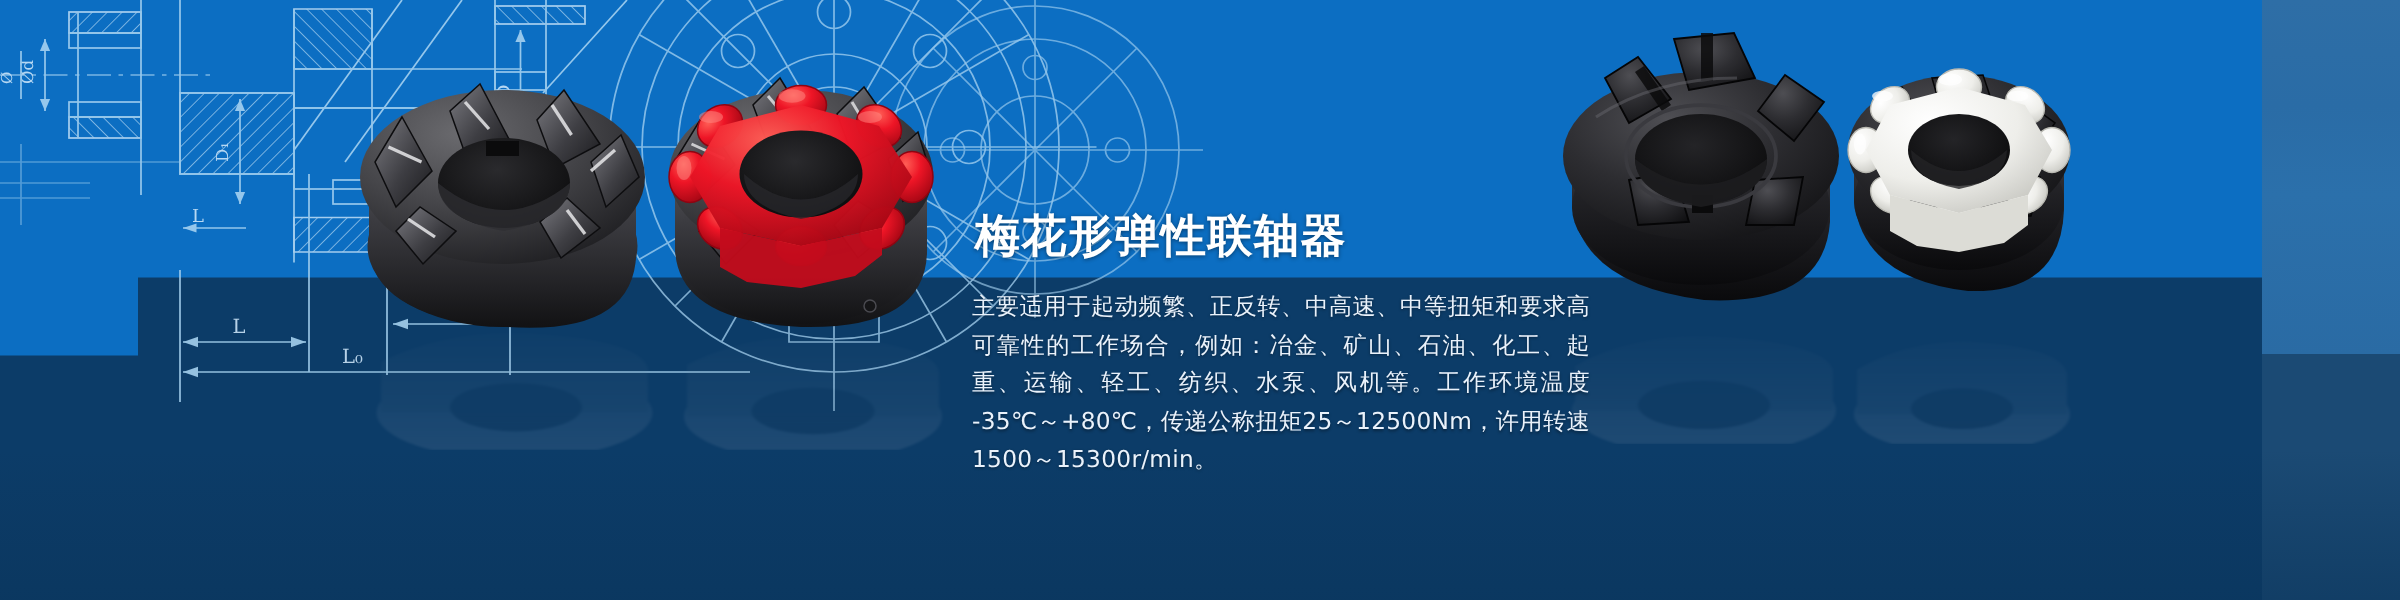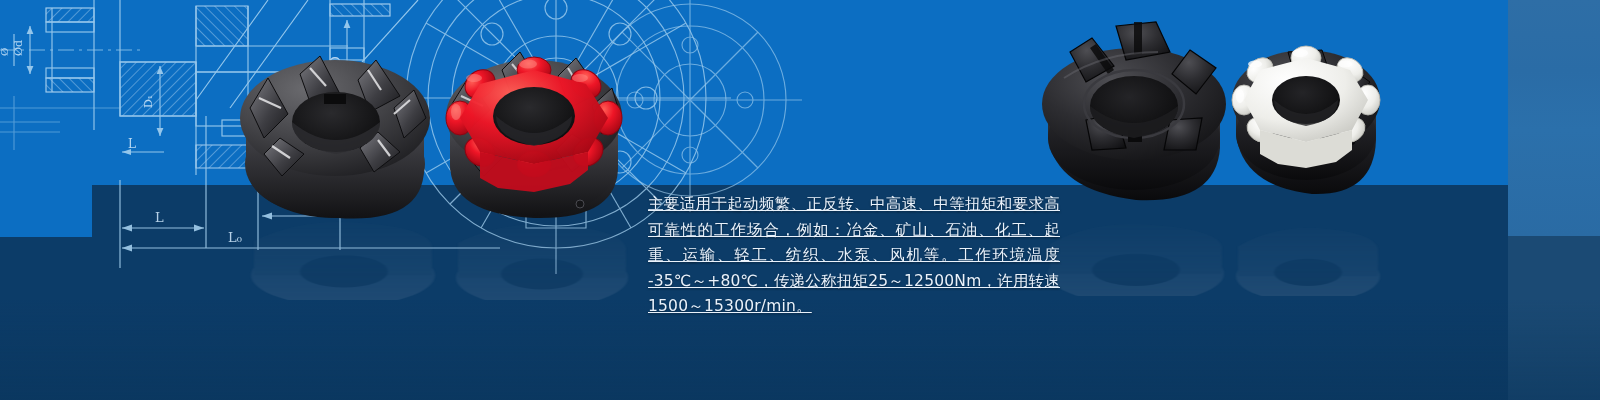--- a/index.html
+++ b/index.html
@@ -44,21 +44,21 @@
     color:#ffffff;font-size:30px;font-weight:bold;letter-spacing:1px;
     line-height:40px;white-space:nowrap;
     text-shadow:0 1px 3px rgba(0,0,0,.45);
   }
   .desc{
     position:absolute;left:648px;top:192px;width:412px;
     color:#eaf2fb;font-size:15.5px;line-height:25.6px;
     text-align:justify;letter-spacing:.2px;
     text-shadow:0 1px 2px rgba(0,0,0,.4);
   }
-  .desc p{margin:0;text-decoration:underline;}
+  .desc p{margin:0;}
 </style>
 </head>
 <body>
 
 <div class="banner">
 
   <div class="bg-top"></div>
   <div class="bg-ghost-right"></div>
   <div class="bg-dark-main"></div>
   <div class="bg-dark-left"></div>
@@ -451,18 +451,19 @@
         <ellipse cx="104" cy="36" rx="88" ry="48" fill="#7b8fa8"></ellipse>
         <path d="M18 36 L18 84 Q56 118 106 116 Q184 110 190 80 L190 36 Z" fill="#637b94"></path>
         <ellipse cx="104" cy="42" rx="44" ry="26" fill="#2a3e53"></ellipse>
         <ellipse cx="276" cy="32" rx="72" ry="42" fill="#8396ad"></ellipse>
         <path d="M206 32 L206 80 Q240 112 282 110 Q342 104 346 76 L346 32 Z" fill="#667e97"></path>
         <ellipse cx="276" cy="38" rx="34" ry="22" fill="#2a3e53"></ellipse>
       </g>
     </svg>
   </div>
 
+  <div class="title">梅花形弹性联轴器</div>
 
   <div class="desc">
     <p>主要适用于起动频繁、正反转、中高速、中等扭矩和要求高可靠性的工作场合，例如：冶金、矿山、石油、化工、起重、运输、轻工、纺织、水泵、风机等。工作环境温度 -35℃～+80℃，传递公称扭矩25～12500Nm，许用转速1500～15300r/min。</p>
   </div>
 
 </div>
 
 </body></html>

